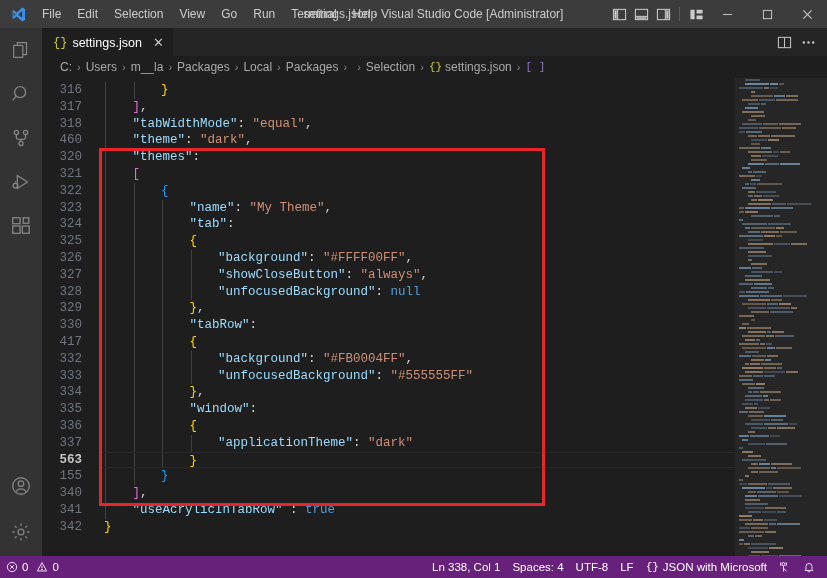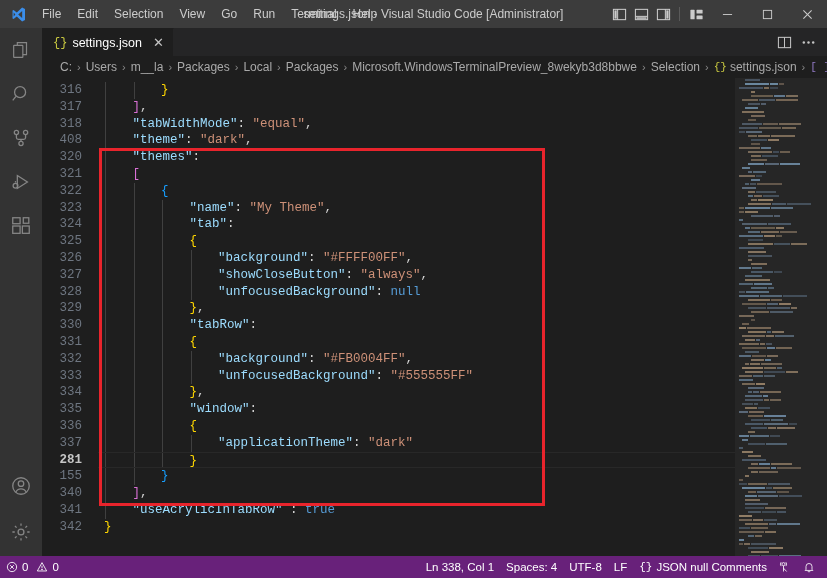--- a/index.html
+++ b/index.html
@@ -356,23 +356,20 @@
           </span>
           <span class="bc-sep">›</span>
           <span class="bc-item">
             <span>Local</span>
           </span>
           <span class="bc-sep">›</span>
           <span class="bc-item">
             <span>Packages</span>
           </span>
           <span class="bc-sep">›</span>
-          <span class="bc-item">
-            <span>Microsoft.WindowsTerminalPreview_8wekyb3d8bbwe</span>
-          </span>
           <span class="bc-sep">›</span>
           <span class="bc-item">
             <span>Selection</span>
           </span>
           <span class="bc-sep">›</span>
           <span class="bc-item">
             <span class="bc-json">{}</span>
             <span>settings.json</span>
           </span>
           <span class="bc-sep">›</span>
@@ -380,40 +377,40 @@
             <span class="bc-arr">[ ]</span>
           </span>
         </div>
 
       <div class="codearea">
         <div class="code-scroll">
           <div class="gutter" id="gutter-host">
               <div class="ln">316</div>
               <div class="ln">317</div>
               <div class="ln">318</div>
-              <div class="ln">408</div>
+              <div class="ln">460</div>
               <div class="ln">320</div>
               <div class="ln">321</div>
               <div class="ln">322</div>
               <div class="ln">323</div>
               <div class="ln">324</div>
               <div class="ln">325</div>
               <div class="ln">326</div>
               <div class="ln">327</div>
               <div class="ln">328</div>
               <div class="ln">329</div>
               <div class="ln">330</div>
-              <div class="ln">331</div>
+              <div class="ln">417</div>
               <div class="ln">332</div>
               <div class="ln">333</div>
               <div class="ln">334</div>
               <div class="ln">335</div>
               <div class="ln">336</div>
               <div class="ln">337</div>
-              <div class="ln active">281</div>
+              <div class="ln active">563</div>
               <div class="ln">155</div>
               <div class="ln">340</div>
               <div class="ln">341</div>
               <div class="ln">342</div>
             </div>
           <div class="code-lines" id="code-host"><div class="cline"><span class="iguide" style="left: 7px;"></span><span class="iguide" style="left: 35.5px;"></span><span style="padding-left: 57px;"><span class="t-brace1">}</span></span></div><div class="cline"><span class="iguide" style="left: 7px;"></span><span style="padding-left: 28.5px;"><span class="t-brace2">]</span><span class="t-punct">,</span></span></div><div class="cline"><span class="iguide" style="left: 7px;"></span><span style="padding-left: 28.5px;"><span class="t-key">"tabWidthMode"</span><span class="t-punct">: </span><span class="t-str">"equal"</span><span class="t-punct">,</span></span></div><div class="cline"><span class="iguide" style="left: 7px;"></span><span style="padding-left: 28.5px;"><span class="t-key">"theme"</span><span class="t-punct">: </span><span class="t-str">"dark"</span><span class="t-punct">,</span></span></div><div class="cline"><span class="iguide" style="left: 7px;"></span><span style="padding-left: 28.5px;"><span class="t-key">"themes"</span><span class="t-punct">:</span></span></div><div class="cline"><span class="iguide" style="left: 7px;"></span><span style="padding-left: 28.5px;"><span class="t-brace2">[</span></span></div><div class="cline"><span class="iguide" style="left: 7px;"></span><span class="iguide" style="left: 35.5px;"></span><span style="padding-left: 57px;"><span class="t-brace3">{</span></span></div><div class="cline"><span class="iguide" style="left: 7px;"></span><span class="iguide" style="left: 35.5px;"></span><span class="iguide" style="left: 64px;"></span><span style="padding-left: 85.5px;"><span class="t-key">"name"</span><span class="t-punct">: </span><span class="t-str">"My Theme"</span><span class="t-punct">,</span></span></div><div class="cline"><span class="iguide" style="left: 7px;"></span><span class="iguide" style="left: 35.5px;"></span><span class="iguide" style="left: 64px;"></span><span style="padding-left: 85.5px;"><span class="t-key">"tab"</span><span class="t-punct">:</span></span></div><div class="cline"><span class="iguide" style="left: 7px;"></span><span class="iguide" style="left: 35.5px;"></span><span class="iguide" style="left: 64px;"></span><span style="padding-left: 85.5px;"><span class="t-brace1">{</span></span></div><div class="cline"><span class="iguide" style="left: 7px;"></span><span class="iguide" style="left: 35.5px;"></span><span class="iguide" style="left: 64px;"></span><span class="iguide" style="left: 92.5px;"></span><span style="padding-left: 114px;"><span class="t-key">"background"</span><span class="t-punct">: </span><span class="t-str">"#FFFF00FF"</span><span class="t-punct">,</span></span></div><div class="cline"><span class="iguide" style="left: 7px;"></span><span class="iguide" style="left: 35.5px;"></span><span class="iguide" style="left: 64px;"></span><span class="iguide" style="left: 92.5px;"></span><span style="padding-left: 114px;"><span class="t-key">"showCloseButton"</span><span class="t-punct">: </span><span class="t-str">"always"</span><span class="t-punct">,</span></span></div><div class="cline"><span class="iguide" style="left: 7px;"></span><span class="iguide" style="left: 35.5px;"></span><span class="iguide" style="left: 64px;"></span><span class="iguide" style="left: 92.5px;"></span><span style="padding-left: 114px;"><span class="t-key">"unfocusedBackground"</span><span class="t-punct">: </span><span class="t-null">null</span></span></div><div class="cline"><span class="iguide" style="left: 7px;"></span><span class="iguide" style="left: 35.5px;"></span><span class="iguide" style="left: 64px;"></span><span style="padding-left: 85.5px;"><span class="t-brace1">}</span><span class="t-punct">,</span></span></div><div class="cline"><span class="iguide" style="left: 7px;"></span><span class="iguide" style="left: 35.5px;"></span><span class="iguide" style="left: 64px;"></span><span style="padding-left: 85.5px;"><span class="t-key">"tabRow"</span><span class="t-punct">:</span></span></div><div class="cline"><span class="iguide" style="left: 7px;"></span><span class="iguide" style="left: 35.5px;"></span><span class="iguide" style="left: 64px;"></span><span style="padding-left: 85.5px;"><span class="t-brace1">{</span></span></div><div class="cline"><span class="iguide" style="left: 7px;"></span><span class="iguide" style="left: 35.5px;"></span><span class="iguide" style="left: 64px;"></span><span class="iguide" style="left: 92.5px;"></span><span style="padding-left: 114px;"><span class="t-key">"background"</span><span class="t-punct">: </span><span class="t-str">"#FB0004FF"</span><span class="t-punct">,</span></span></div><div class="cline"><span class="iguide" style="left: 7px;"></span><span class="iguide" style="left: 35.5px;"></span><span class="iguide" style="left: 64px;"></span><span class="iguide" style="left: 92.5px;"></span><span style="padding-left: 114px;"><span class="t-key">"unfocusedBackground"</span><span class="t-punct">: </span><span class="t-str">"#555555FF"</span></span></div><div class="cline"><span class="iguide" style="left: 7px;"></span><span class="iguide" style="left: 35.5px;"></span><span class="iguide" style="left: 64px;"></span><span style="padding-left: 85.5px;"><span class="t-brace1">}</span><span class="t-punct">,</span></span></div><div class="cline"><span class="iguide" style="left: 7px;"></span><span class="iguide" style="left: 35.5px;"></span><span class="iguide" style="left: 64px;"></span><span style="padding-left: 85.5px;"><span class="t-key">"window"</span><span class="t-punct">:</span></span></div><div class="cline"><span class="iguide" style="left: 7px;"></span><span class="iguide" style="left: 35.5px;"></span><span class="iguide" style="left: 64px;"></span><span style="padding-left: 85.5px;"><span class="t-brace1">{</span></span></div><div class="cline"><span class="iguide" style="left: 7px;"></span><span class="iguide" style="left: 35.5px;"></span><span class="iguide" style="left: 64px;"></span><span class="iguide" style="left: 92.5px;"></span><span style="padding-left: 114px;"><span class="t-key">"applicationTheme"</span><span class="t-punct">: </span><span class="t-str">"dark"</span></span></div><div class="cline active-line"><span class="iguide" style="left: 7px;"></span><span class="iguide" style="left: 35.5px;"></span><span class="iguide" style="left: 64px;"></span><span style="padding-left: 85.5px;"><span class="t-brace1">}</span></span></div><div class="cline"><span class="iguide" style="left: 7px;"></span><span class="iguide" style="left: 35.5px;"></span><span style="padding-left: 57px;"><span class="t-brace3">}</span></span></div><div class="cline"><span class="iguide" style="left: 7px;"></span><span style="padding-left: 28.5px;"><span class="t-brace2">]</span><span class="t-punct">,</span></span></div><div class="cline"><span class="iguide" style="left: 7px;"></span><span style="padding-left: 28.5px;"><span class="t-key">"useAcrylicInTabRow"</span><span class="t-punct"> : </span><span class="t-bool">true</span></span></div><div class="cline"><span style="padding-left: 0px;"><span class="t-brace1">}</span></span></div></div>
         </div>
         <div class="minimap" id="minimap-host">
           <div class="mm-inner" id="mm-inner">
               <div class="mm-line" style="padding-left: 6px;">
@@ -927,21 +924,21 @@
         <span>0</span>
       </div>
     </div>
     <div class="sb-right">
       <div class="sb-item">Ln 338, Col 1</div>
       <div class="sb-item">Spaces: 4</div>
       <div class="sb-item">UTF-8</div>
       <div class="sb-item">LF</div>
       <div class="sb-item">
         <span class="sb-json">{}</span>
-        <span>JSON null Comments</span>
+        <span>JSON with Microsoft</span>
       </div>
       <div class="sb-item">
         <svg viewBox="0 0 16 16" fill="none" stroke="#ffffff" stroke-width="1.1">
             <circle cx="6" cy="4.2" r="2.1"></circle>
             <path d="M9.2 1.6a4.4 4.4 0 010 5.2M2.8 1.6a4.4 4.4 0 000 5.2"></path>
             <path d="M6 6.4V14M6 9.5l4.2 4.5"></path>
           </svg>
       </div>
       <div class="sb-item">
         <svg viewBox="0 0 16 16" fill="none" stroke="#ffffff" stroke-width="1.1">

